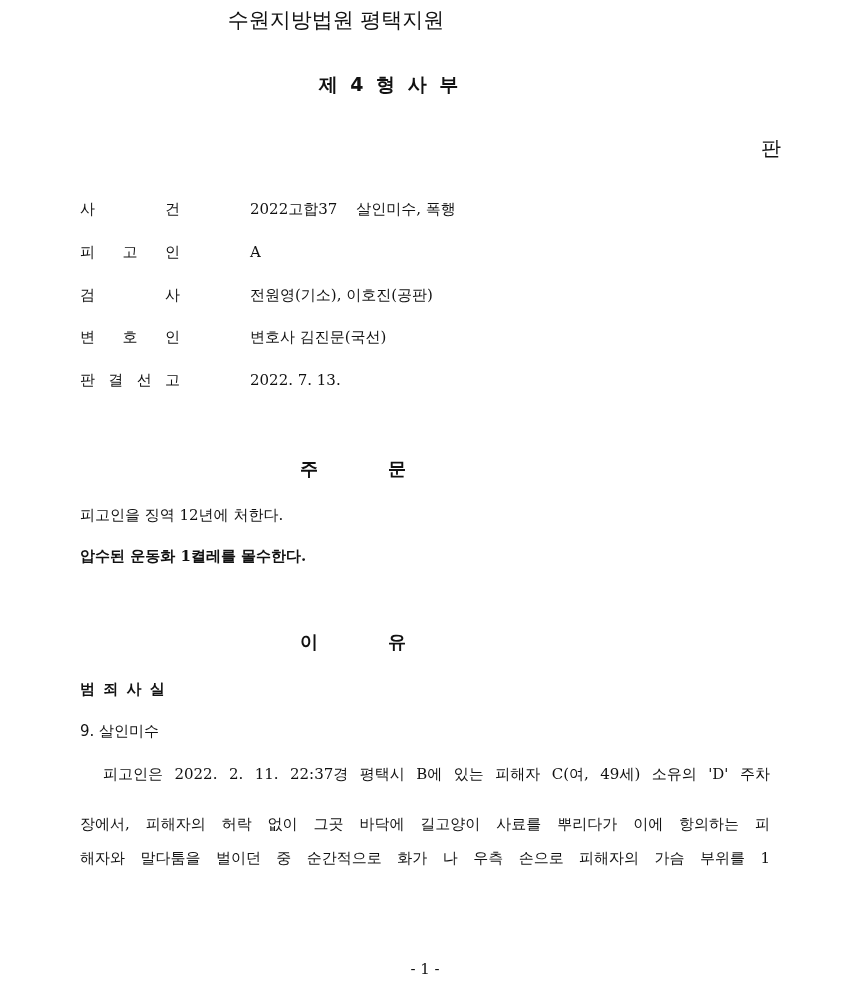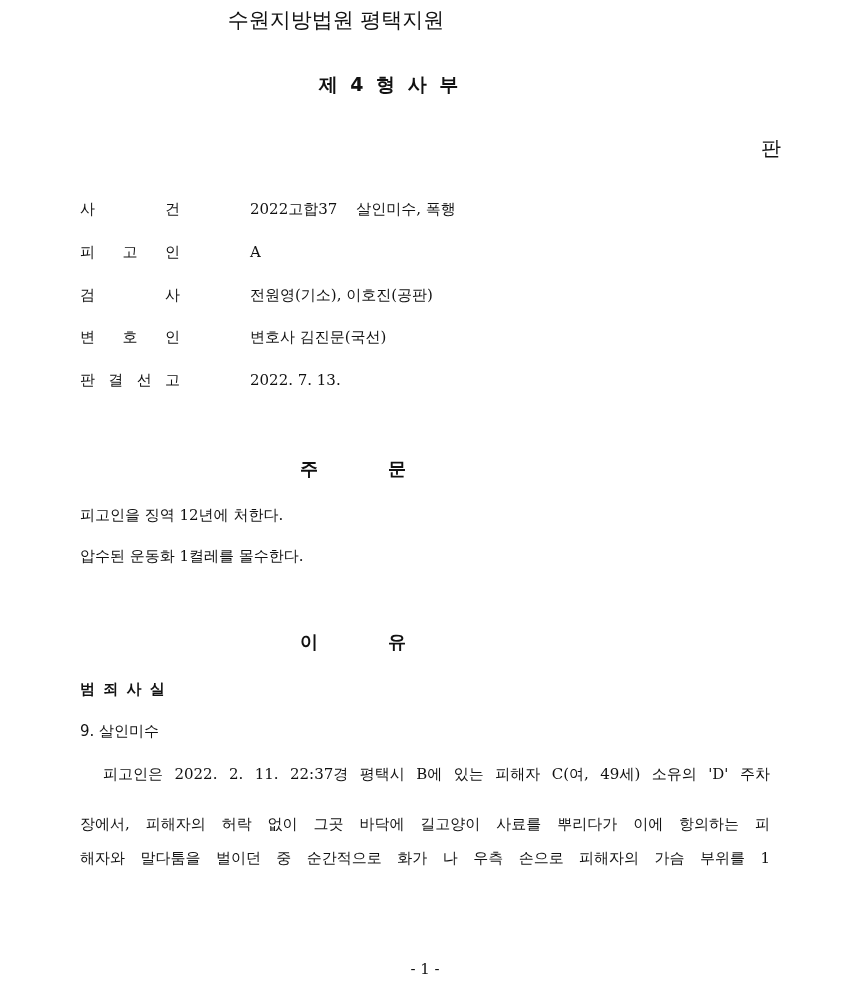--- a/index.html
+++ b/index.html
@@ -76,21 +76,21 @@
       <span>선</span>
       <span>고</span>
     </div>
     <div class="info-value">2022. 7. 13.</div>
   </div>
 
   <div class="abs sans section-heading" style="top:457px;">
     <span>주</span><span class="gap"></span><span>문</span>
   </div>
   <div class="abs serif body-line" style="top:506px;">피고인을 징역 12년에 처한다.</div>
-  <div class="abs serif body-line" style="top:547px;">압수된 운동화 1켤레를 몰수한다.</div>
+  <div class="abs serif body-line" style="top:547px;font-weight:bold;">압수된 운동화 1켤레를 몰수한다.</div>
 
   <div class="abs sans section-heading" style="top:630px;">
     <span>이</span><span class="gap"></span><span>유</span>
   </div>
   <div class="abs sans sub-heading" style="top:680px; word-spacing:3px;">범 죄 사 실</div>
   <div class="abs sans sub-heading" style="top:722px; font-weight:normal;">9. 살인미수</div>
 
   <div class="abs serif para-line" style="top:765px; white-space:pre;">  피고인은 2022. 2. 11. 22:37경 평택시 B에 있는 피해자 C(여, 49세) 소유의 'D' 주차</div>
   <div class="abs serif para-line" style="top:807px;margin-top:8px;">장에서, 피해자의 허락 없이 그곳 바닥에 길고양이 사료를 뿌리다가 이에 항의하는 피</div>
   <div class="abs serif para-line" style="top:849px;">해자와 말다툼을 벌이던 중 순간적으로 화가 나 우측 손으로 피해자의 가슴 부위를 1</div>

